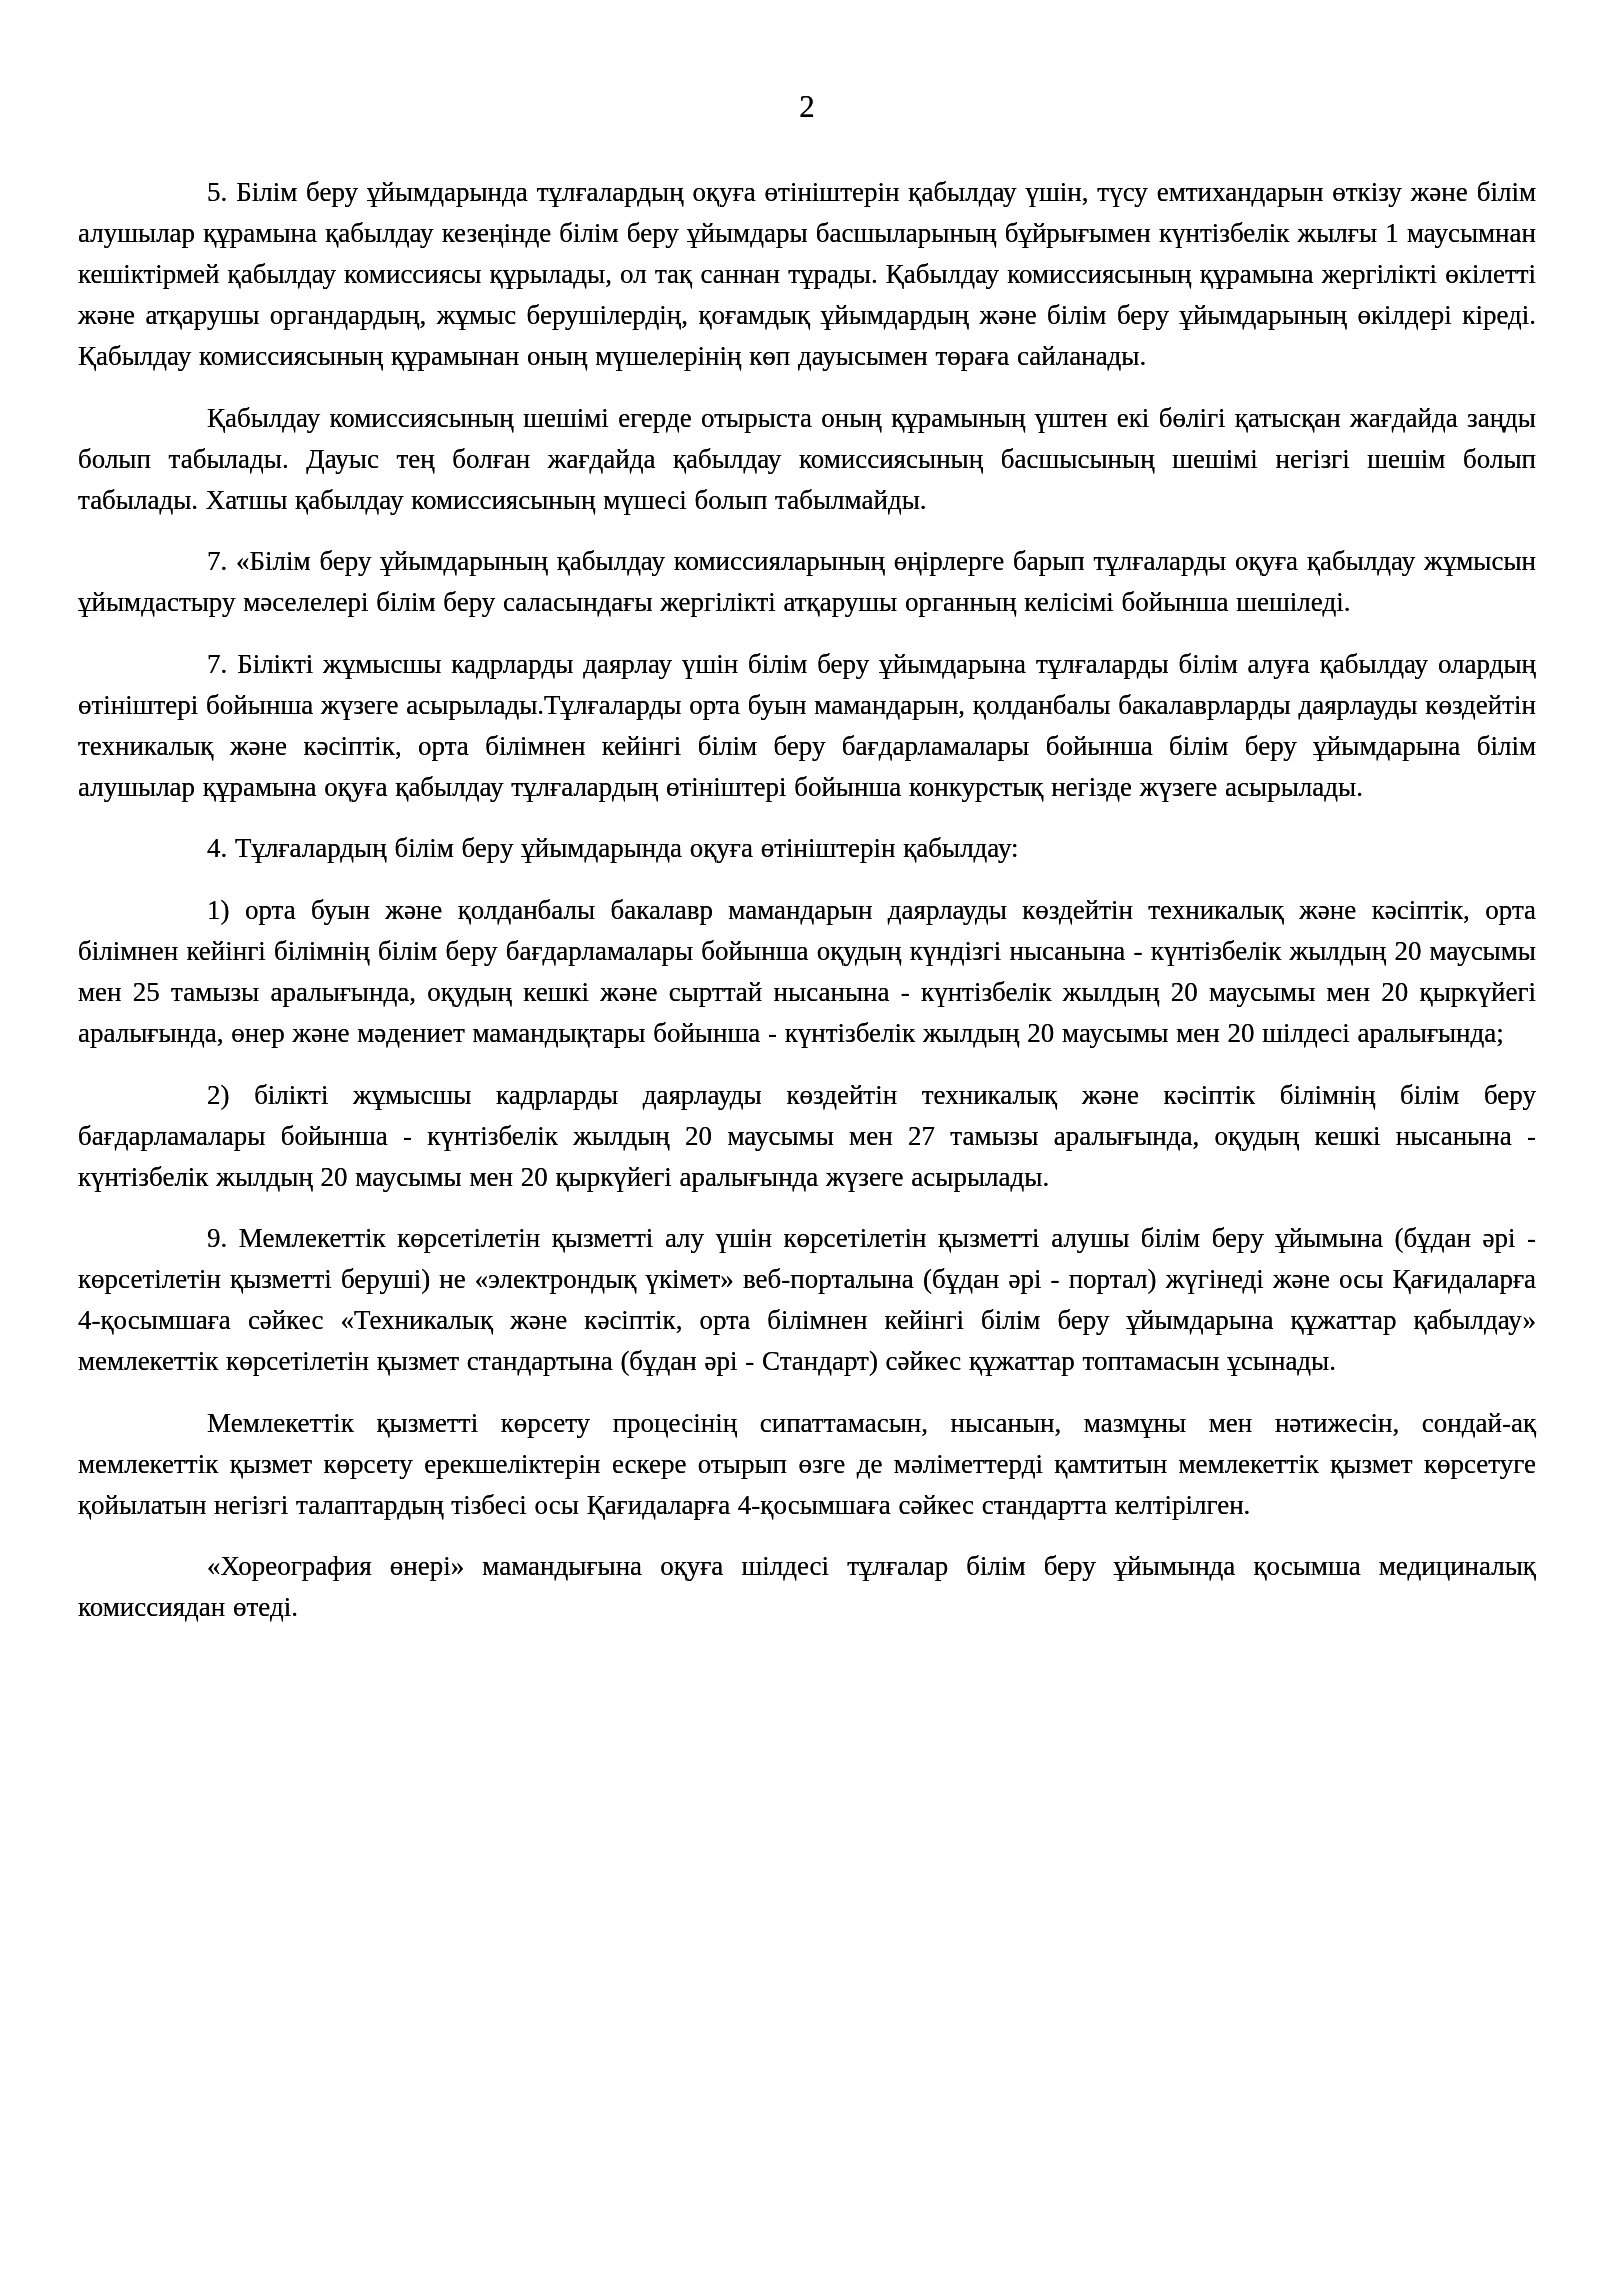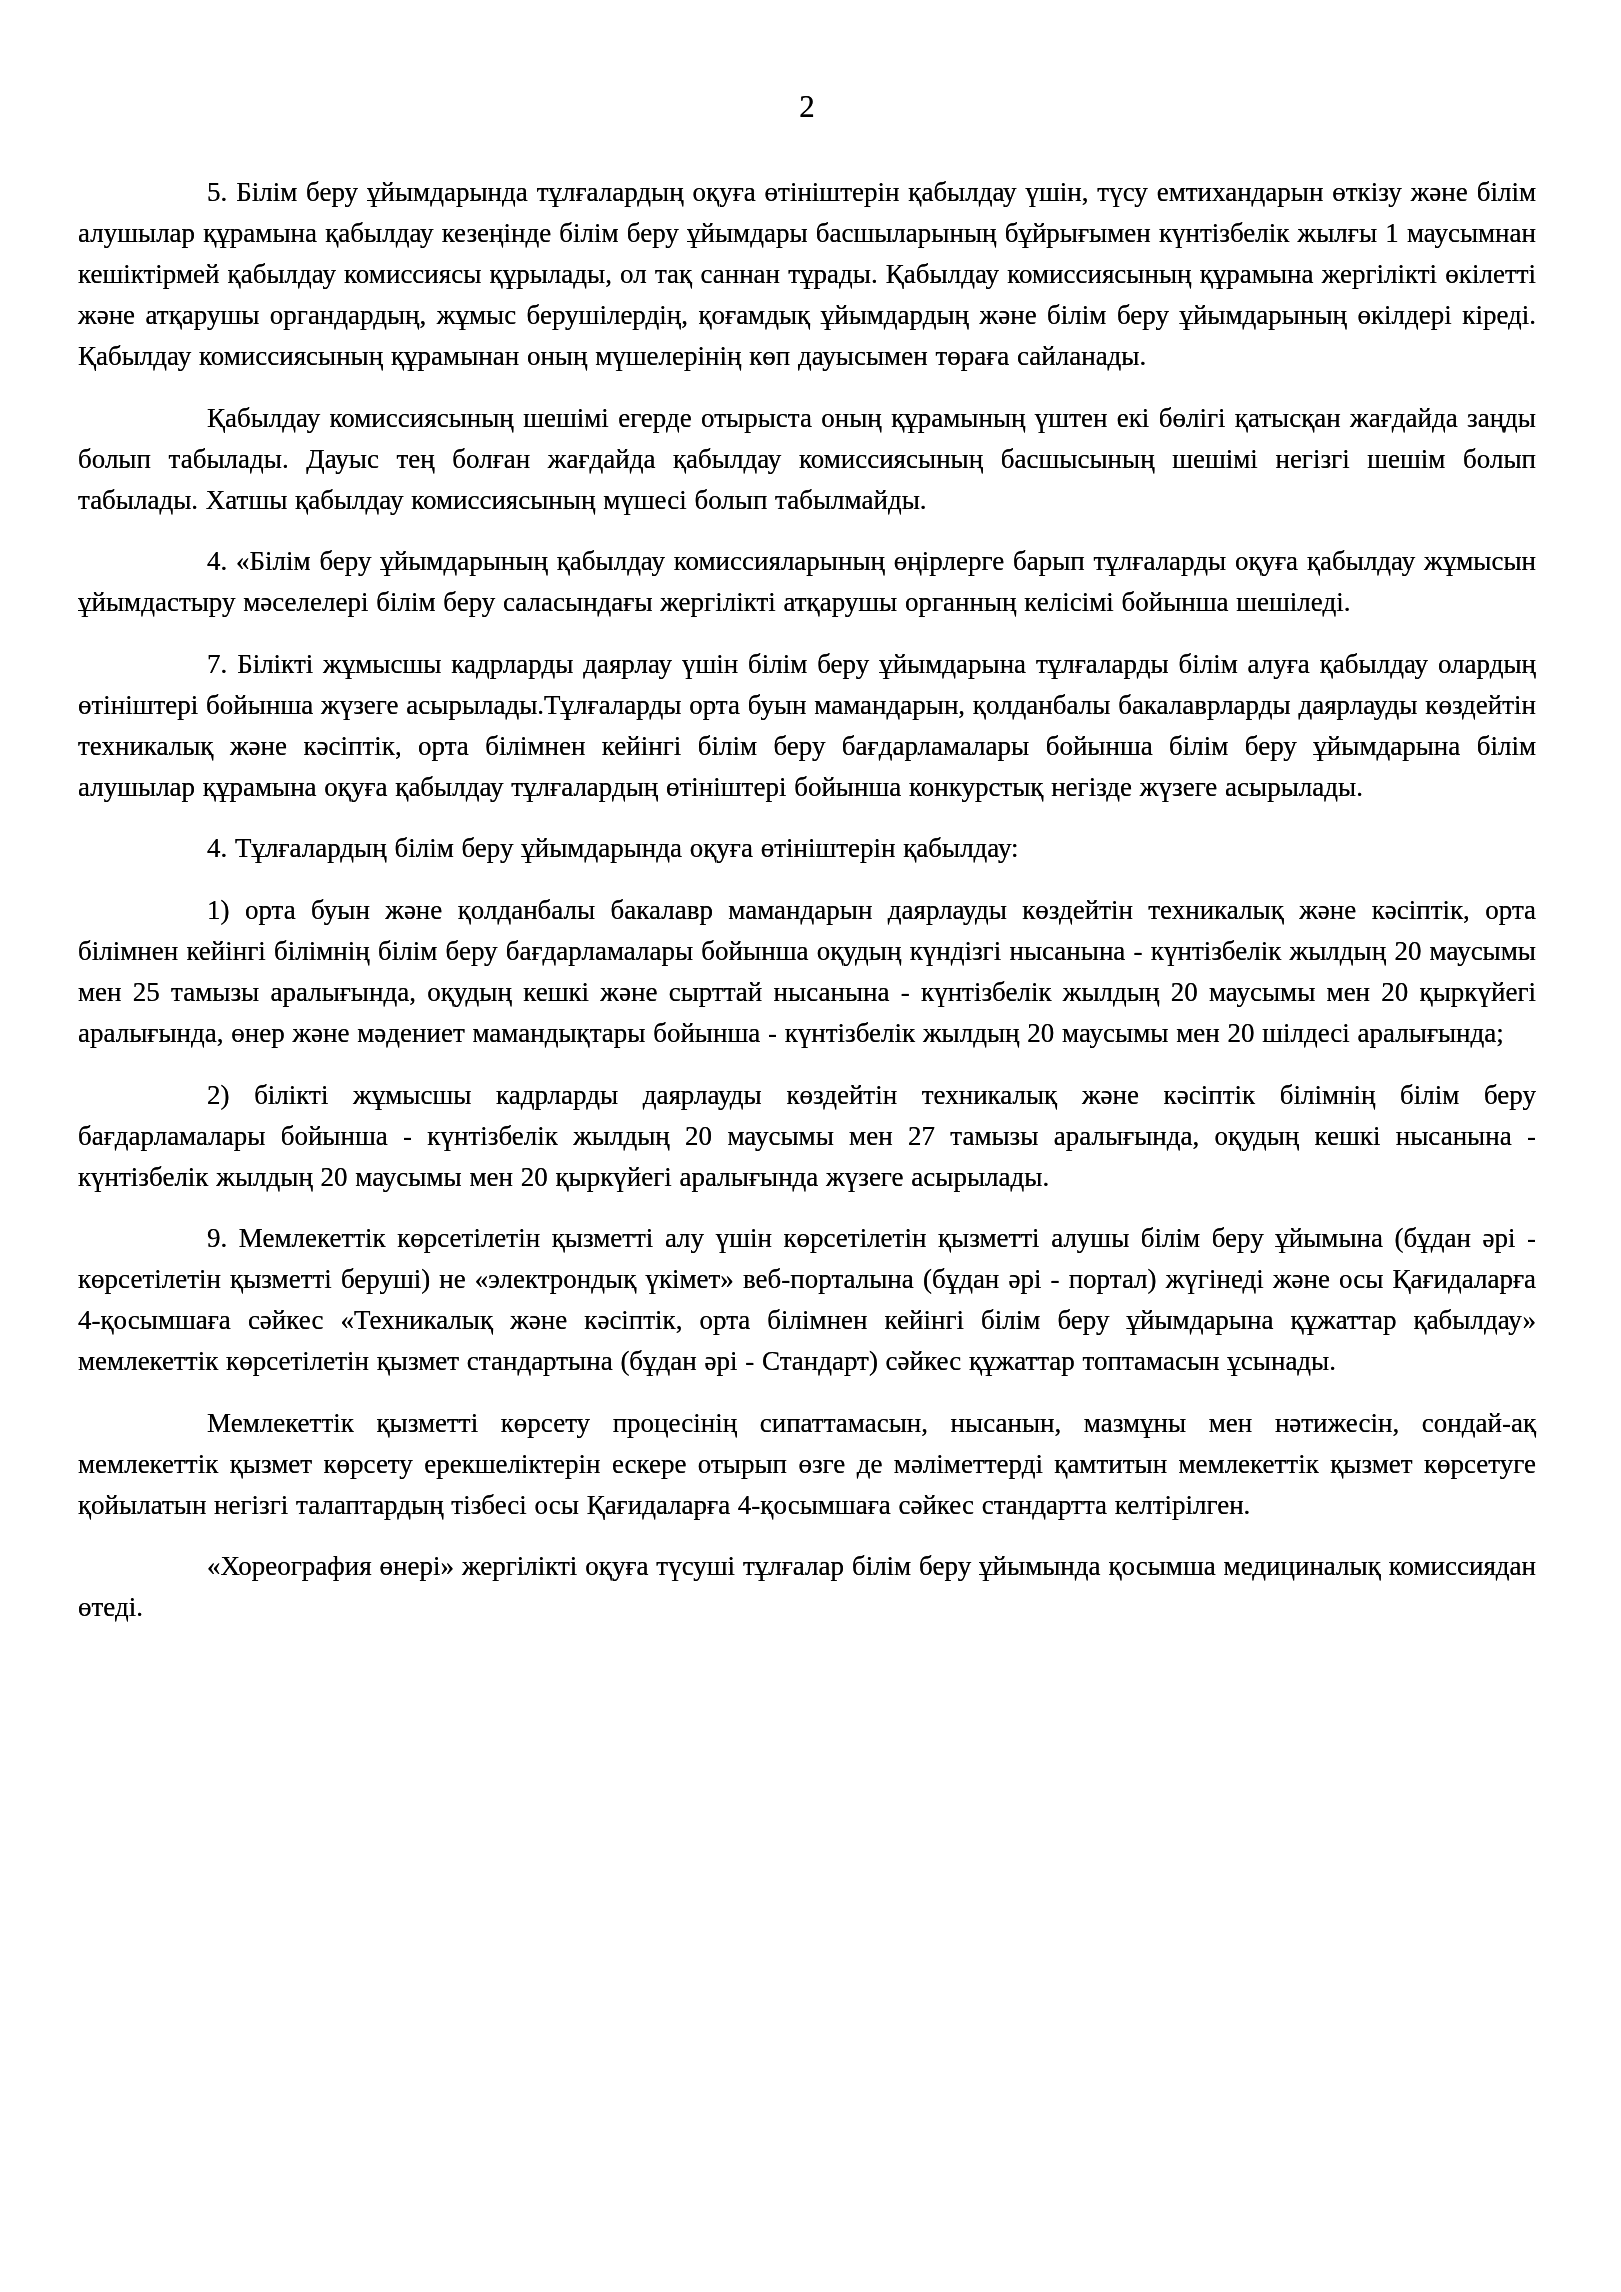--- a/index.html
+++ b/index.html
@@ -41,29 +41,29 @@
 </head>
 <body>
 
 <div class="page">
   <div class="page-number">2</div>
 
   <p class="para">5. Білім беру ұйымдарында тұлғалардың оқуға өтініштерін қабылдау үшін, түсу емтихандарын өткізу және білім алушылар құрамына қабылдау кезеңінде білім беру ұйымдары басшыларының бұйрығымен күнтізбелік жылғы 1 маусымнан кешіктірмей қабылдау комиссиясы құрылады, ол тақ саннан тұрады. Қабылдау комиссиясының құрамына жергілікті өкілетті және атқарушы органдардың, жұмыс берушілердің, қоғамдық ұйымдардың және білім беру ұйымдарының өкілдері кіреді. Қабылдау комиссиясының құрамынан оның мүшелерінің көп дауысымен төраға сайланады.</p>
 
   <p class="para">Қабылдау комиссиясының шешімі егерде отырыста оның құрамының үштен екі бөлігі қатысқан жағдайда заңды болып табылады. Дауыс тең болған жағдайда қабылдау комиссиясының басшысының шешімі негізгі шешім болып табылады. Хатшы қабылдау комиссиясының мүшесі болып табылмайды.</p>
 
-  <p class="para">4. «Білім беру ұйымдарының қабылдау комиссияларының өңірлерге барып тұлғаларды оқуға қабылдау жұмысын ұйымдастыру мәселелері білім беру саласындағы жергілікті атқарушы органның келісімі бойынша шешіледі.</p>
+  <p class="para">7. «Білім беру ұйымдарының қабылдау комиссияларының өңірлерге барып тұлғаларды оқуға қабылдау жұмысын ұйымдастыру мәселелері білім беру саласындағы жергілікті атқарушы органның келісімі бойынша шешіледі.</p>
 
   <p class="para">7. Білікті жұмысшы кадрларды даярлау үшін білім беру ұйымдарына тұлғаларды білім алуға қабылдау олардың өтініштері бойынша жүзеге асырылады.Тұлғаларды орта буын мамандарын, қолданбалы бакалаврларды даярлауды көздейтін техникалық және кәсіптік, орта білімнен кейінгі білім беру бағдарламалары бойынша білім беру ұйымдарына білім алушылар құрамына оқуға қабылдау тұлғалардың өтініштері бойынша конкурстық негізде жүзеге асырылады.</p>
 
   <p class="para">4. Тұлғалардың білім беру ұйымдарында оқуға өтініштерін қабылдау:</p>
 
   <p class="para">1) орта буын және қолданбалы бакалавр мамандарын даярлауды көздейтін техникалық және кәсіптік, орта білімнен кейінгі білімнің білім беру бағдарламалары бойынша оқудың күндізгі нысанына - күнтізбелік жылдың 20 маусымы мен 25 тамызы аралығында, оқудың кешкі және сырттай нысанына - күнтізбелік жылдың 20 маусымы мен 20 қыркүйегі аралығында, өнер және мәдениет мамандықтары бойынша - күнтізбелік жылдың 20 маусымы мен 20 шілдесі аралығында;</p>
 
   <p class="para">2) білікті жұмысшы кадрларды даярлауды көздейтін техникалық және кәсіптік білімнің білім беру бағдарламалары бойынша - күнтізбелік жылдың 20 маусымы мен 27 тамызы аралығында, оқудың кешкі нысанына - күнтізбелік жылдың 20 маусымы мен 20 қыркүйегі аралығында жүзеге асырылады.</p>
 
   <p class="para">9. Мемлекеттік көрсетілетін қызметті алу үшін көрсетілетін қызметті алушы білім беру ұйымына (бұдан әрі - көрсетілетін қызметті беруші) не «электрондық үкімет» веб-порталына (бұдан әрі - портал) жүгінеді және осы Қағидаларға 4-қосымшаға сәйкес «Техникалық және кәсіптік, орта білімнен кейінгі білім беру ұйымдарына құжаттар қабылдау» мемлекеттік көрсетілетін қызмет стандартына (бұдан әрі - Стандарт) сәйкес құжаттар топтамасын ұсынады.</p>
 
   <p class="para">Мемлекеттік қызметті көрсету процесінің сипаттамасын, нысанын, мазмұны мен нәтижесін, сондай-ақ мемлекеттік қызмет көрсету ерекшеліктерін ескере отырып өзге де мәліметтерді қамтитын мемлекеттік қызмет көрсетуге қойылатын негізгі талаптардың тізбесі осы Қағидаларға 4-қосымшаға сәйкес стандартта келтірілген.</p>
 
-  <p class="para">«Хореография өнері» жергілікті оқуға түсуші тұлғалар білім беру ұйымында қосымша медициналық комиссиядан өтеді.</p>
+  <p class="para">«Хореография өнері» мамандығына оқуға шілдесі тұлғалар білім беру ұйымында қосымша медициналық комиссиядан өтеді.</p>
 </div>
 
 
 </body></html>

